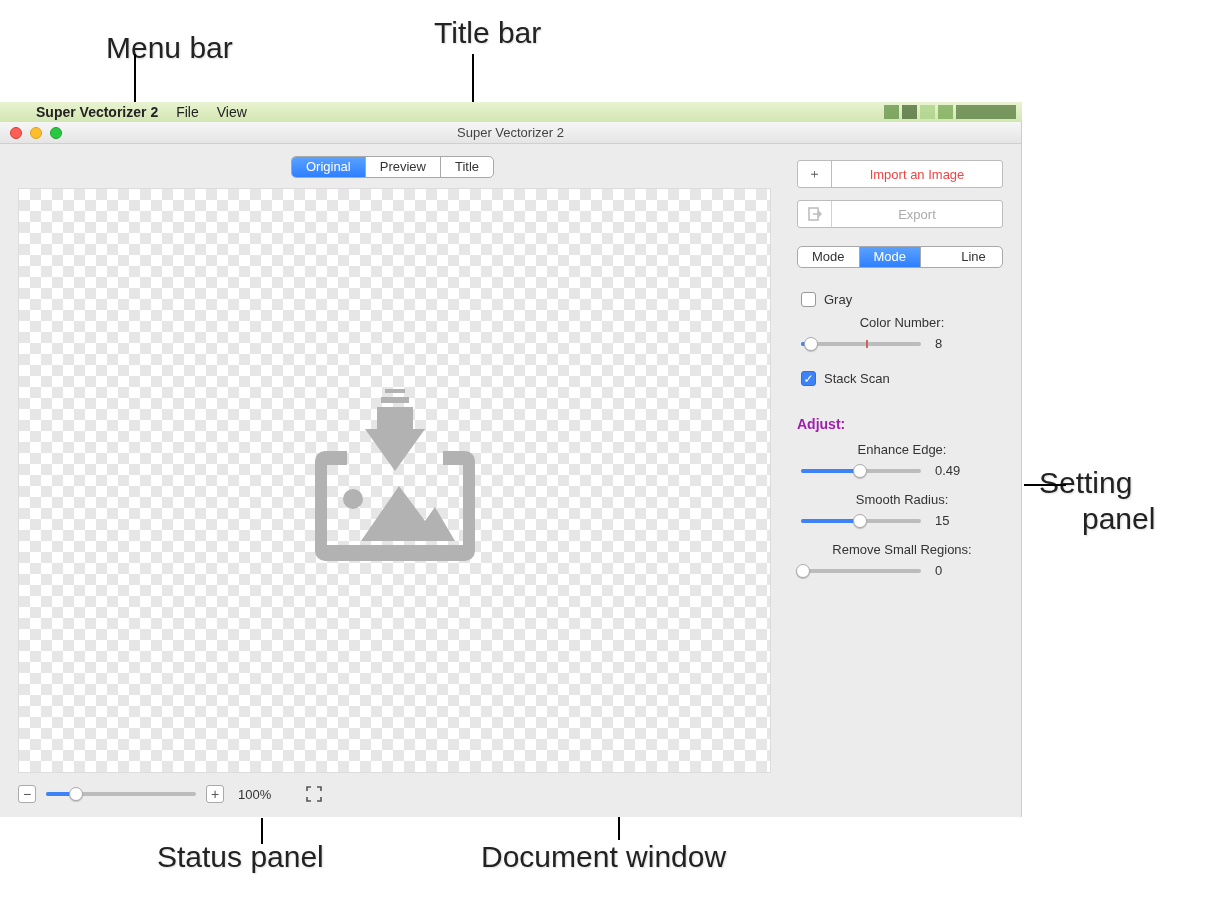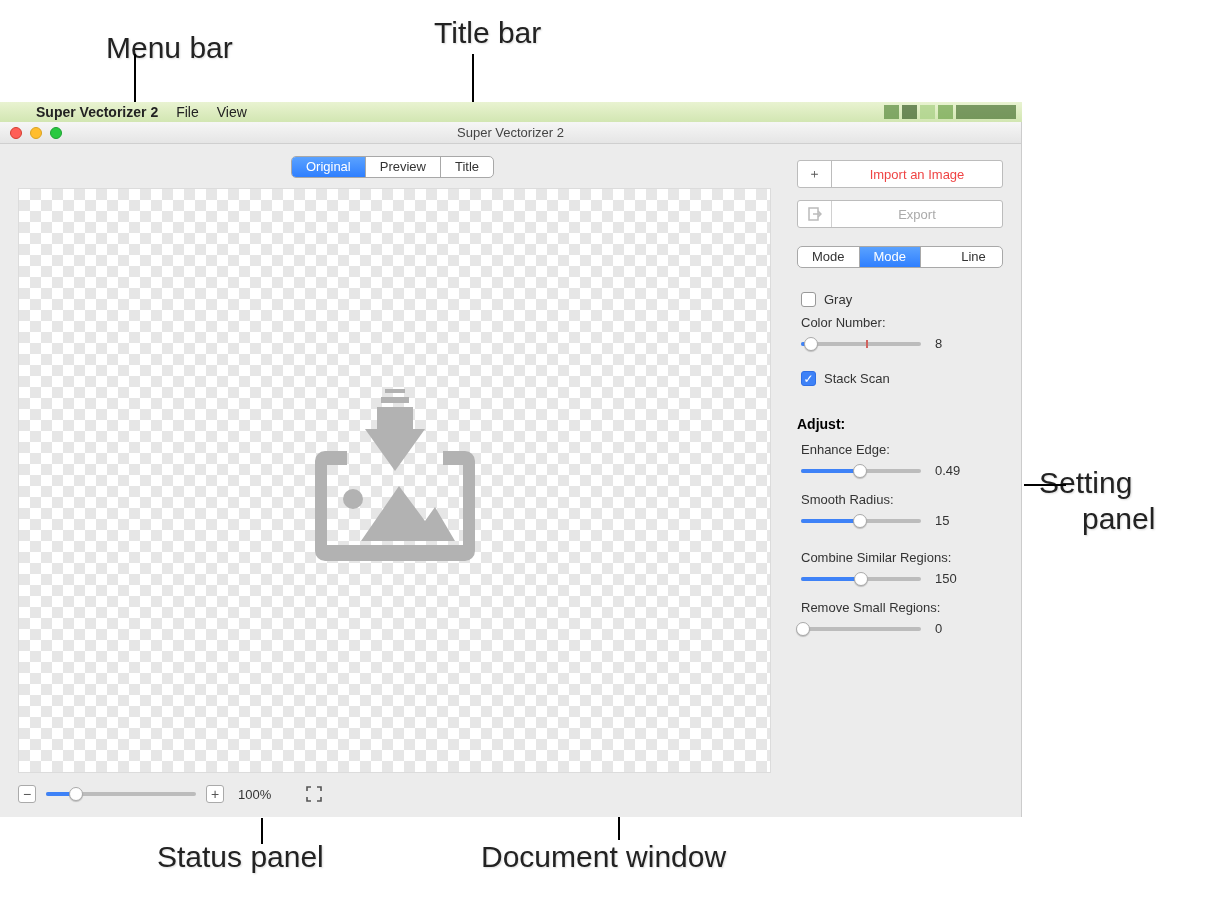--- a/index.html
+++ b/index.html
@@ -209,22 +209,22 @@
   .mode-seg { width: 100%; margin: 18px 0; }
   .chk { display:flex; align-items:center; gap:8px; font-size:13px; padding: 6px 0 6px 0;}
   .chkbox {
     width:15px; height:15px; border-radius:3px;
     border:1px solid #999; background:#fff;
     display:flex; align-items:center; justify-content:center;
     font-size:12px;
   }
   .chkbox.checked { background:#3e82f7; border-color:#2f6fe5; color:#fff;}
 
-  .label-sm { font-size: 13px; color:#333; }
-  .section-title { font-size: 14px; font-weight: bold; color:#000000; margin: 24px 0 10px 0;}
+  .label-sm { font-size: 13px; color:#333;text-align:center; }
+  .section-title { font-size: 14px; font-weight: bold; color:#a21caf; margin: 24px 0 10px 0;}
 
   .slider-row { margin: 2px 0 14px 0; padding-left: 4px;}
   .slider-row .slider-wrap {
     display:flex; align-items:center; gap:14px; margin-top:6px;
   }
   .h-slider { position:relative; width: 120px; height:4px; background:#bcbcbc; border-radius:2px;}
   .h-slider .fill { position:absolute; left:0; top:0; bottom:0; background:#3e82f7; border-radius:2px;}
   .h-slider .thumb { position:absolute; top:-5px; width:14px; height:14px; background:#fff; border:1px solid #aaa; border-radius:50%; box-shadow:0 1px 1px rgba(0,0,0,.2);}
   .h-slider.cn .tick { position:absolute; top:-2px; width:2px; height:8px; background:#d0635f; left:54%;}
   .val { font-size:13px; color:#333; min-width:28px;}
@@ -381,30 +381,20 @@
         <div class="label-sm">Smooth Radius:</div>
         <div class="slider-wrap">
           <div class="h-slider">
             <div class="fill" style="width:49%;"></div>
             <div class="thumb" style="left:calc(49% - 7px);"></div>
           </div>
           <span class="val">15</span>
         </div>
       </div>
 
-      <div class="slider-row" style="margin-top:22px;">
-        <div class="label-sm">Combine Similar Regions:</div>
-        <div class="slider-wrap">
-          <div class="h-slider">
-            <div class="fill" style="width:50%;"></div>
-            <div class="thumb" style="left:calc(50% - 7px);"></div>
-          </div>
-          <span class="val">150</span>
-        </div>
-      </div>
 
       <div class="slider-row">
         <div class="label-sm">Remove Small Regions:</div>
         <div class="slider-wrap">
           <div class="h-slider">
             <div class="fill" style="width:0%;"></div>
             <div class="thumb" style="left:-5px;"></div>
           </div>
           <span class="val">0</span>
         </div>

